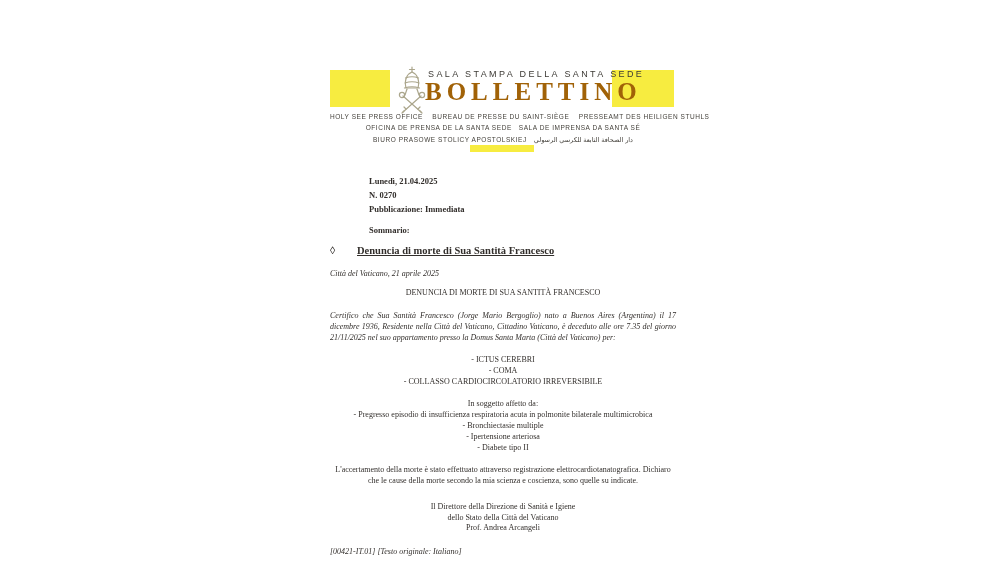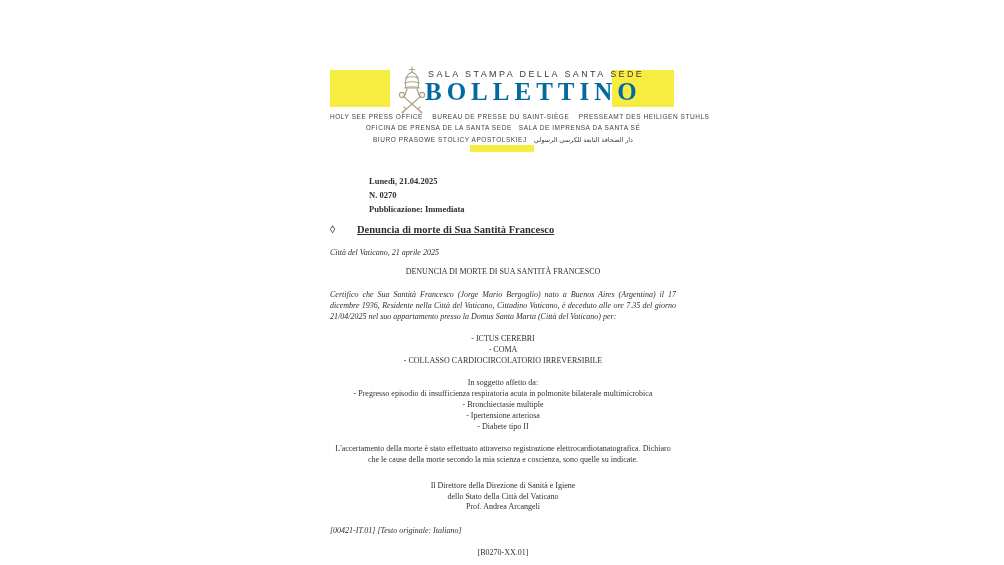--- a/index.html
+++ b/index.html
@@ -51,21 +51,21 @@
     white-space: pre;
   }
   .masthead-title {
     position: absolute;
     left: 95px;
     top: 66px;
     font-family: "Liberation Serif", serif;
     font-weight: bold;
     font-size: 25px;
     letter-spacing: 5px;
-    color: #0369a1;
+    color: #a16207;
     white-space: pre;
   }
   .press-lines {
     position: absolute;
     left: 0;
     top: 99px;
     width: 346px;
     text-align: center;
     font-family: "Liberation Sans", sans-serif;
     font-size: 6.5px;
@@ -144,31 +144,32 @@
     </div>
 
     <div class="accent-block accent-strip"></div>
 
     <div class="content">
 
       <div class="bold">Lunedì, 21.04.2025</div>
       <div class="bold right mt3">N. 0270</div>
       <div class="bold mt3">Pubblicazione: Immediata</div>
 
+      <div class="bold mt10">Sommario:</div>
 
       <div class="summary-row">
         <span class="summary-bullet">◊</span>
         <span class="summary-text">Denuncia di morte di Sua Santità Francesco</span>
       </div>
 
       <div class="right mt12">Città del Vaticano, 21 aprile 2025</div>
 
       <div class="center mt8">DENUNCIA DI MORTE DI SUA SANTITÀ FRANCESCO</div>
 
-      <div class="justify mt12">Certifico che Sua Santità Francesco (Jorge Mario Bergoglio) nato a Buenos Aires (Argentina) il 17 dicembre 1936, Residente nella Città del Vaticano, Cittadino Vaticano, è deceduto alle ore 7.35 del giorno 21/04/2025 nel suo appartamento presso la Domus Santa Marta (Città del Vaticano) per:</div>
+      <div class="justify mt12">Certifico che Sua Santità Francesco (Jorge Mario Bergoglio) nato a Buenos Aires (Argentina) il 17 dicembre 1936, Residente nella Città del Vaticano, Cittadino Vaticano, è deceduto alle ore 7.35 del giorno 21/11/2025 nel suo appartamento presso la Domus Santa Marta (Città del Vaticano) per:</div>
 
       <div class="mt11">
         <div>- ICTUS CEREBRI</div>
         <div>- COMA</div>
         <div>- COLLASSO CARDIOCIRCOLATORIO IRREVERSIBILE</div>
       </div>
 
       <div class="mt11">
         <div>In soggetto affetto da:</div>
         <div>- Pregresso episodio di insufficienza respiratoria acuta in polmonite bilaterale multimicrobica</div>

